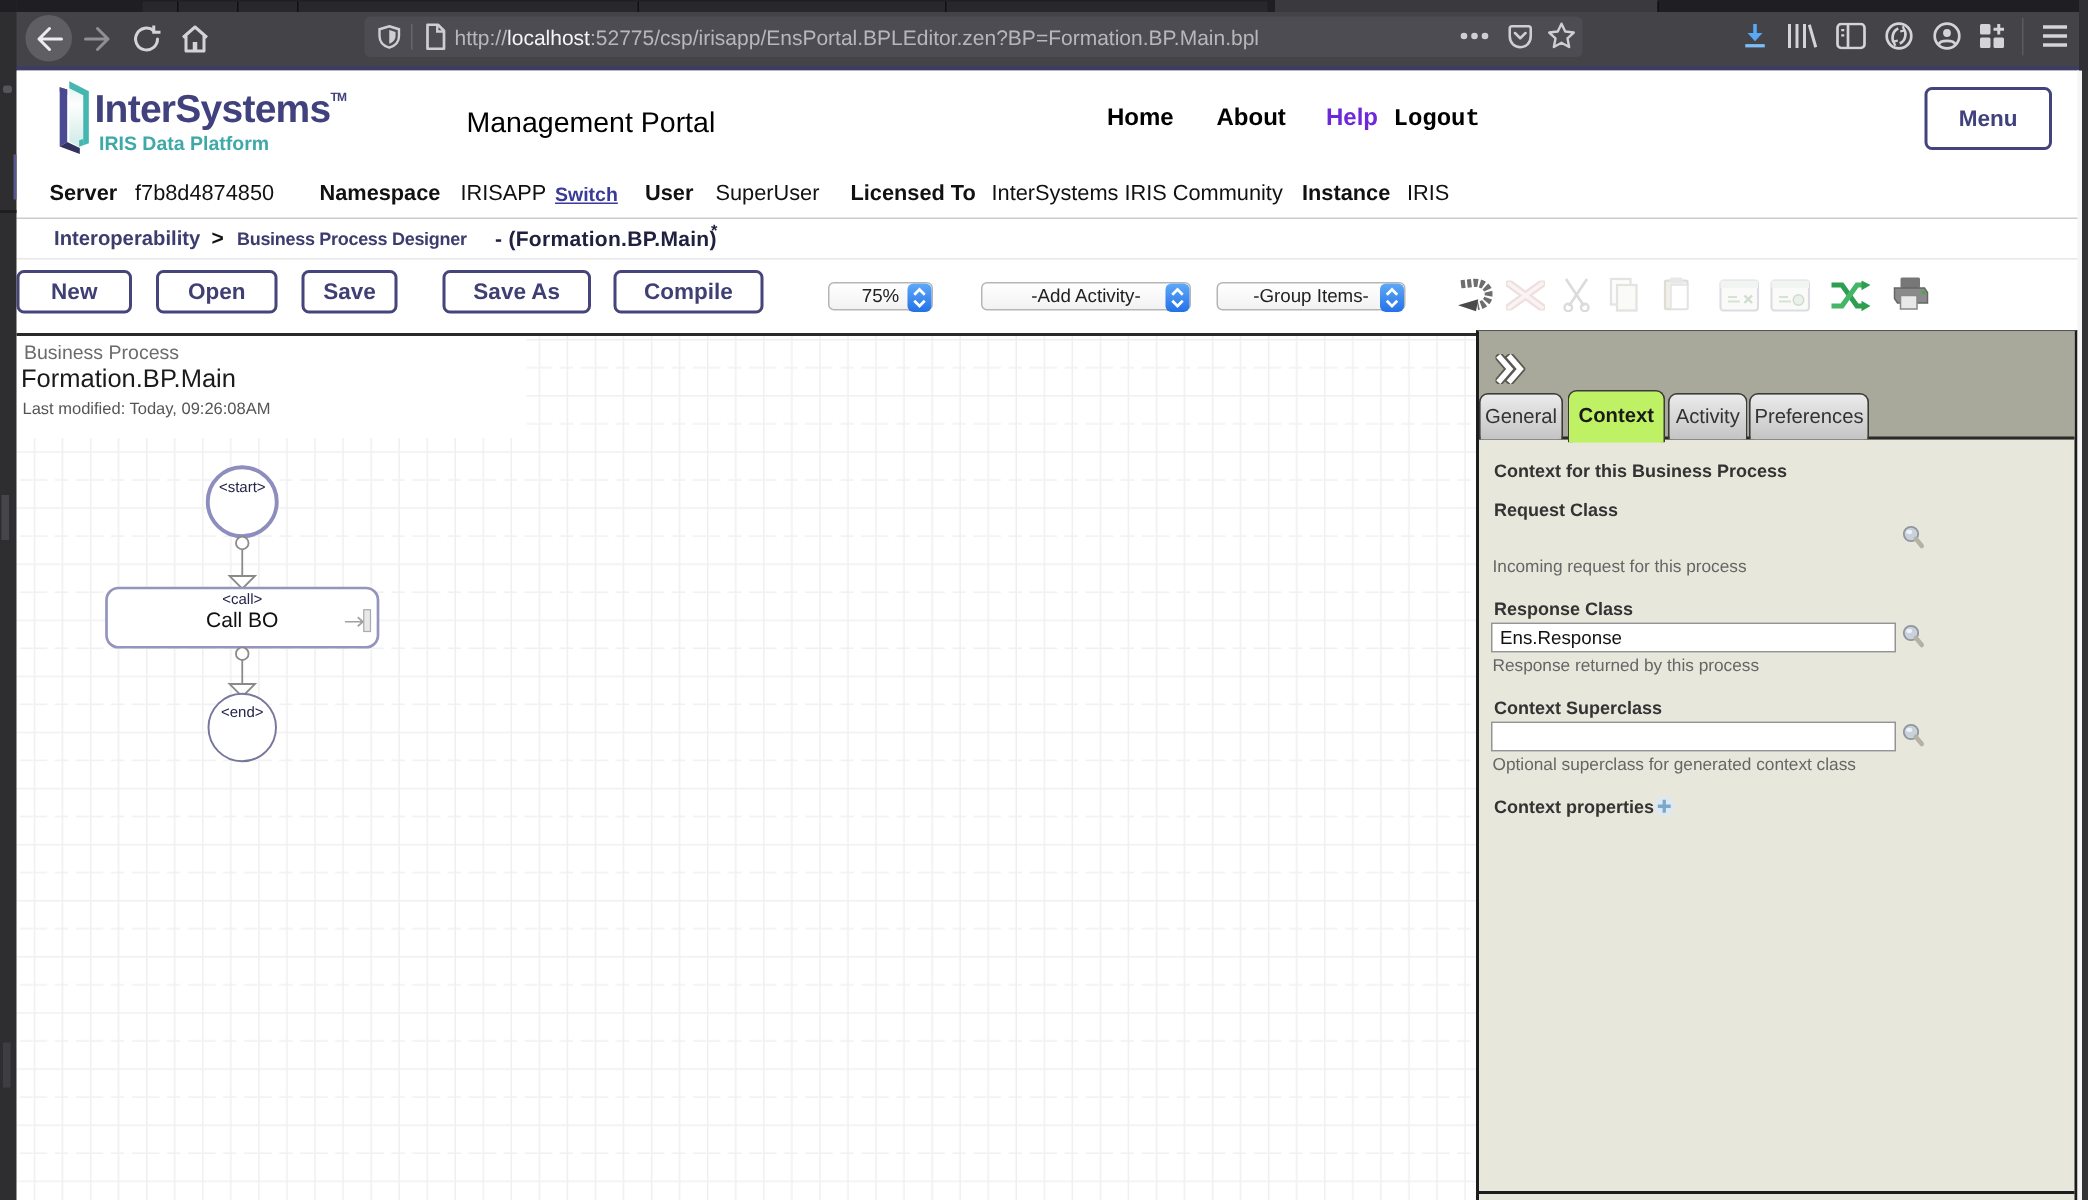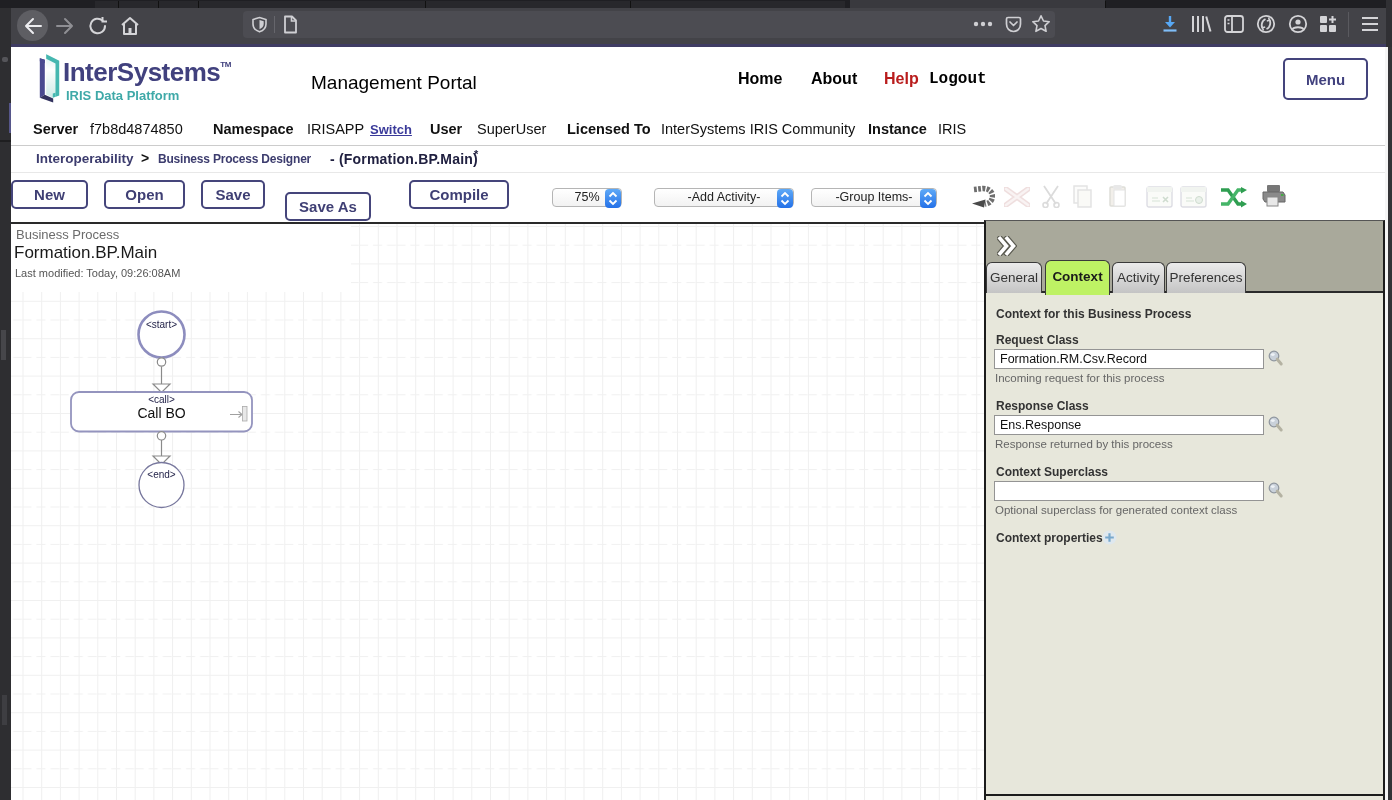--- a/index.html
+++ b/index.html
@@ -46,20 +46,21 @@
   <div class="abs" style="left:243px;top:11px;width:812px;height:27px;background:#4c4c52;border-radius:4px;"></div>
   <svg class="abs" style="left:251px;top:16px;" width="17" height="17" viewBox="0 0 17 17">
       <path d="M8.5 1.5 L15 3.5 L15 8 C15 12 12 14.7 8.5 15.8 C5 14.7 2 12 2 8 L2 3.5 Z" stroke="#cfcfd3" stroke-width="1.6" fill="none"></path>
       <path d="M8.5 4 L12.7 5.3 L12.7 8 C12.7 10.5 10.8 12.3 8.5 13.2 Z" fill="#cfcfd3"></path>
     </svg>
   <div class="abs" style="left:274px;top:16px;width:1px;height:17px;background:#66666c;"></div>
   <svg class="abs" style="left:281px;top:15px;" width="18" height="19" viewBox="0 0 18 19">
       <path d="M4 1.5 L11 1.5 L15 5.5 L15 17.5 L4 17.5 Z" stroke="#cfcfd3" stroke-width="1.8" fill="none" stroke-linejoin="round"></path>
       <path d="M10.5 2 L10.5 6 L14.7 6" stroke="#cfcfd3" stroke-width="1.6" fill="none"></path>
     </svg>
+  <div class="abs" style="left:303px;top:17px;font-size:14px;color:#b6b6bb;white-space:nowrap;">http://<span style="color:#f5f5f7;">localhost</span>:52775/csp/irisapp/EnsPortal.BPLEditor.zen?BP=Formation.BP.Main.bpl</div>
 
   <svg class="abs" style="left:973px;top:21px;" width="20" height="6" viewBox="0 0 20 6">
       <circle cx="3" cy="3" r="2.2" fill="#cfcfd3"></circle>
       <circle cx="10" cy="3" r="2.2" fill="#cfcfd3"></circle>
       <circle cx="17" cy="3" r="2.2" fill="#cfcfd3"></circle>
     </svg>
   <svg class="abs" style="left:1004px;top:15px;" width="19" height="19" viewBox="0 0 19 19">
       <path d="M2.5 4 C2.5 3 3.2 2.5 4 2.5 L15 2.5 C15.8 2.5 16.5 3 16.5 4 L16.5 9 C16.5 13.5 13.5 16.5 9.5 16.5 C5.5 16.5 2.5 13.5 2.5 9 Z" stroke="#cfcfd3" stroke-width="1.7" fill="none"></path>
       <path d="M6 7 L9.5 10.5 L13 7" stroke="#cfcfd3" stroke-width="1.7" fill="none" stroke-linecap="round" stroke-linejoin="round"></path>
     </svg>
@@ -120,21 +121,21 @@
   <polygon points="1.8,6.2 6.8,7.7 6.8,42.7 1.8,45.7" fill="#4a4a90"></polygon>
   <polygon points="1.8,45.7 6.8,42.7 15.2,46.6 15.2,50.6" fill="#32325e"></polygon>
   <polygon points="1.8,6.2 6.8,7.7 6.8,11.2 1.8,9.2" fill="#4a4a90"></polygon>
 </svg>
 <div class="abs" style="left:63px;top:57px;font-size:26px;font-weight:bold;color:#41417e;letter-spacing:-0.5px;">InterSystems<span style="font-size:8px;vertical-align:14px;">TM</span></div>
 <div class="abs" style="left:66px;top:88px;font-size:13px;font-weight:bold;color:#3fa9a8;">IRIS Data Platform</div>
 <div class="abs" style="left:311px;top:72px;font-size:19px;color:#000;">Management Portal</div>
 
 <div class="abs" style="left:738px;top:70px;font-size:16px;font-weight:bold;color:#000;">Home</div>
 <div class="abs" style="left:811px;top:70px;font-size:16px;font-weight:bold;color:#000;">About</div>
-<div class="abs" style="left:884px;top:70px;font-size:16px;font-weight:bold;color:#b91c1c;">Help</div>
+<div class="abs" style="left:884px;top:70px;font-size:16px;font-weight:bold;color:#6d28d9;">Help</div>
 <div class="abs" style="left:929px;top:70px;font-size:16px;font-weight:bold;color:#000;font-family:Liberation Mono, monospace;">Logout</div>
 <div class="abs" style="left:1283px;top:58px;width:85px;height:42px;border:2px solid #44447c;border-radius:5px;background:#fff;"></div>
 <div class="abs" style="left:1283px;top:71px;width:85px;text-align:center;font-size:15px;font-weight:bold;color:#41417e;">Menu</div>
 
 <div class="abs" style="left:33px;top:121px;font-size:14.5px;font-weight:bold;color:#111;">Server</div>
 <div class="abs" style="left:90px;top:121px;font-size:14.5px;color:#111;">f7b8d4874850</div>
 <div class="abs" style="left:213px;top:121px;font-size:14.5px;font-weight:bold;color:#111;">Namespace</div>
 <div class="abs" style="left:307px;top:121px;font-size:14.5px;color:#111;">IRISAPP</div>
 <div class="abs" style="left:370px;top:122px;font-size:13px;font-weight:bold;color:#3a3a9a;text-decoration:underline;">Switch</div>
 <div class="abs" style="left:430px;top:121px;font-size:14.5px;font-weight:bold;color:#111;">User</div>
@@ -148,21 +149,21 @@
 <div class="abs" style="left:36px;top:151px;font-size:13.5px;font-weight:bold;color:#3c3c6e;">Interoperability</div>
 <div class="abs" style="left:141px;top:150px;font-size:14px;font-weight:bold;color:#111;">&gt;</div>
 <div class="abs" style="left:158px;top:152px;font-size:12px;letter-spacing:-0.2px;font-weight:bold;color:#3c3c6e;">Business Process Designer</div>
 <div class="abs" style="left:330px;top:151px;font-size:14px;letter-spacing:0.2px;font-weight:bold;color:#202040;">- (Formation.BP.Main)</div>
 <div class="abs" style="left:474px;top:148px;font-size:11px;font-weight:bold;color:#202040;">*</div>
 <div class="abs" style="left:11px;top:172px;width:1377px;height:1px;background:#e8e8e8;"></div>
 
 <div class="abs btn" style="left:11px;top:180px;width:77px;">New</div>
 <div class="abs btn" style="left:104px;top:180px;width:81px;">Open</div>
 <div class="abs btn" style="left:201px;top:180px;width:64px;">Save</div>
-<div class="abs btn" style="left:285px;top:180px;width:86px;margin-top:12px;">Save As</div>
+<div class="abs btn" style="left:295px;top:180px;width:99px;">Save As</div>
 <div class="abs btn" style="left:409px;top:180px;width:100px;">Compile</div>
 <style>
 .btn { height:29px; border:2px solid #45457b; border-radius:5px; background:#fff; color:#3f3f74; font-weight:bold; font-size:15px; text-align:center; line-height:25px; }
 .sel { height:19px; background:linear-gradient(#fff,#f2f2f2); border:1px solid #b5b5b5; border-radius:4px; font-size:12.5px; color:#222; text-align:center; line-height:17px; }
 .step { position:absolute; top:0px; width:16px; height:19px; border-radius:4px; background:linear-gradient(#5ea9f7,#2471e8); }
 </style>
 <div class="abs sel" style="left:552px;top:188px;width:70px;">75%<div class="step" style="right:0;"><svg width="16" height="19" viewBox="0 0 16 19">
         <path d="M4.5 7.5 L8 4 L11.5 7.5" stroke="#fff" stroke-width="1.8" fill="none"></path>
         <path d="M4.5 11.5 L8 15 L11.5 11.5" stroke="#fff" stroke-width="1.8" fill="none"></path>
       </svg></div></div>
@@ -278,21 +279,20 @@
   <style>
   .tab { height:31px; background:linear-gradient(#ebebeb,#c4c4c4); border:1px solid #3a3a3a; border-bottom:none; border-radius:6px 6px 0 0; font-size:13.5px; color:#333; text-align:center; line-height:30px; }
   .tabact { height:35px; background:#bef264; border:1px solid #3a3a3a; border-bottom:none; border-radius:6px 6px 0 0; font-size:13.5px; font-weight:bold; color:#1a1a1a; text-align:center; line-height:32px; z-index:5; }
   .plbl { font-size:12px; font-weight:bold; color:#333; }
   .phelp { font-size:11.5px; color:#666; }
   .pinput { width:270px; height:20px; background:#fff; border:1px solid #949494; font-size:12.5px; color:#111; line-height:18px; padding-left:5px; }
   </style>
 
   <div class="abs plbl" style="left:10px;top:86px;">Context for this Business Process</div>
   <div class="abs plbl" style="left:10px;top:112px;">Request Class</div>
-  <div class="abs pinput" style="left:8px;top:128px;">Formation.RM.Csv.Record</div>
   <svg class="abs mag" style="left:281px;top:129px;" width="17" height="17" viewBox="0 0 17 17">
       <circle cx="7" cy="6" r="4.8" fill="#c9d1da" stroke="#8e959e" stroke-width="1.2"></circle>
       <ellipse cx="5.8" cy="4.6" rx="2" ry="1.4" fill="#eef2f6"></ellipse>
       <line x1="10.2" y1="9.2" x2="14.2" y2="14" stroke="#b4b2a2" stroke-width="3" stroke-linecap="round"></line>
     </svg>
   <div class="abs phelp" style="left:9px;top:151px;">Incoming request for this process</div>
   <div class="abs plbl" style="left:10px;top:178px;">Response Class</div>
   <div class="abs pinput" style="left:8px;top:194px;">Ens.Response</div>
   <svg class="abs mag" style="left:281px;top:195px;" width="17" height="17" viewBox="0 0 17 17">
       <circle cx="7" cy="6" r="4.8" fill="#c9d1da" stroke="#8e959e" stroke-width="1.2"></circle>

